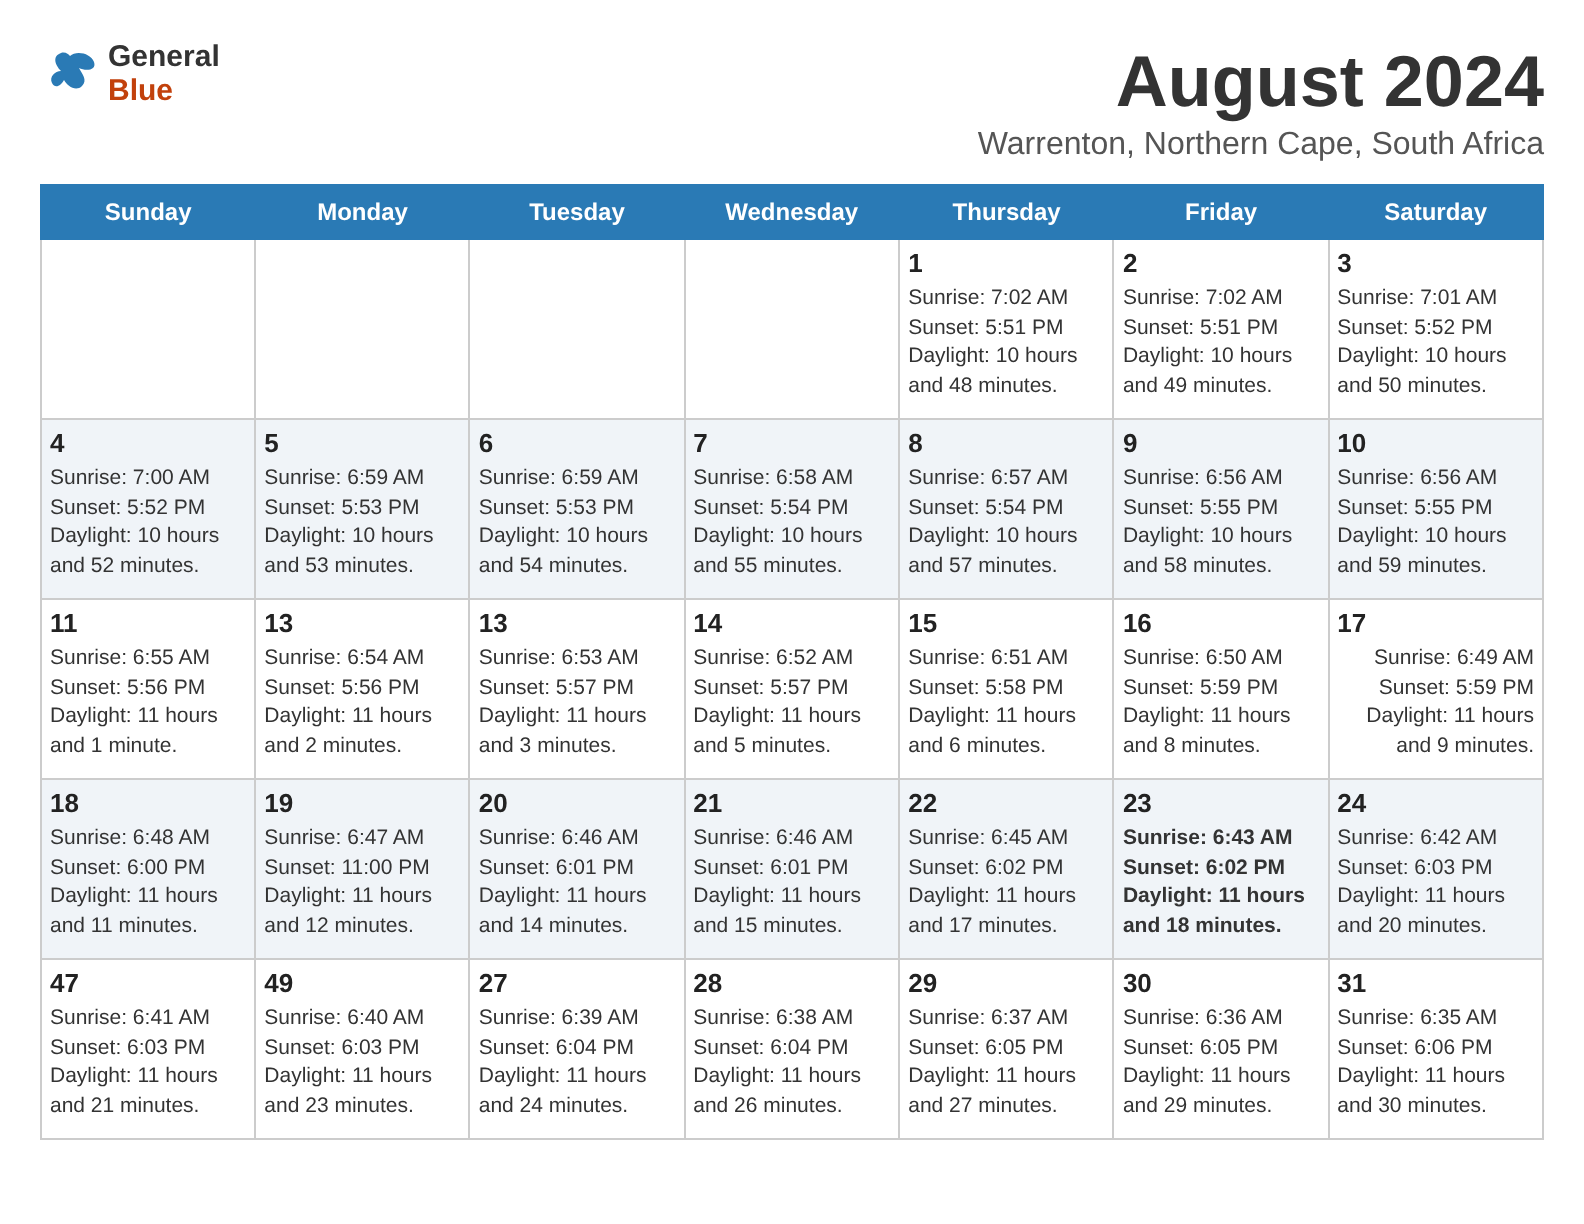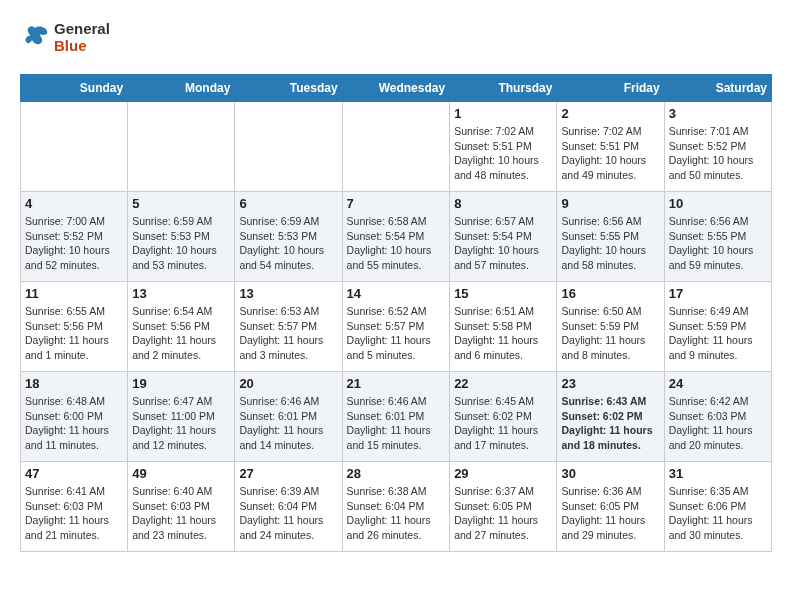--- a/index.html
+++ b/index.html
@@ -7,21 +7,21 @@
       font-family: Arial, sans-serif;
       background: #fff;
       width: 792px;
       min-height: 612px;
       padding: 20px;
     }
     .header-area {
       display: flex;
       align-items: flex-start;
       justify-content: space-between;
-      margin-bottom: 20px;
+      margin-bottom: 10px;
     }
     .logo {
       display: flex;
       align-items: center;
       gap: 4px;
     }
     .logo-bird {
       width: 30px;
       height: 30px;
     }
@@ -40,21 +40,21 @@
     }
     table {
       width: 100%;
       border-collapse: collapse;
       font-size: 11px;
     }
     th {
       background-color: #2a7ab5;
       color: #fff;
       padding: 6px 4px;
-      text-align: right;
+      text-align: center;
       font-size: 12px;
       font-weight: bold;
       border: 1px solid #2a7ab5;
     }
     td {
       border: 1px solid #ccc;
       vertical-align: top;
       padding: 4px;
       height: 90px;
       width: 108px;
@@ -86,20 +86,24 @@
 <div class="header-area">
   <div class="logo">
     <svg class="logo-bird" viewBox="0 0 40 40" xmlns="http://www.w3.org/2000/svg">
       <path d="M20 8 C24 4, 34 6, 36 12 C38 18, 30 18, 26 16 C28 20, 32 24, 28 28 C24 32, 18 28, 16 24 C14 28, 10 30, 8 26 C6 22, 10 18, 14 18 C10 14, 8 8, 14 6 C17 5, 19 7, 20 8Z" fill="#2a7ab5"></path>
     </svg>
     <div>
       <div style="font-size:15px;font-weight:bold;color:#333;">General</div>
       <div style="font-size:15px;font-weight:bold;color:#c2410c;">Blue</div>
     </div>
   </div>
+  <div class="title-area">
+    <div class="month-title">August 2024</div>
+    <div class="location-title">Warrenton, Northern Cape, South Africa</div>
+  </div>
 </div>
 
 <table>
   <thead>
     <tr>
     <th>Sunday</th>
         <th>Monday</th>
         <th>Tuesday</th>
         <th>Wednesday</th>
         <th>Thursday</th>
@@ -208,21 +212,21 @@
 Daylight: 11 hours and 6 minutes.</div>
         </td>
         <td>
           <div class="day-num">16</div>
           <div class="day-info" style="white-space: pre-line;">Sunrise: 6:50 AM
 Sunset: 5:59 PM
 Daylight: 11 hours and 8 minutes.</div>
         </td>
         <td>
           <div class="day-num">17</div>
-          <div class="day-info" style="white-space: pre-line;">Sunrise: 6:49 AM
+          <div class="day-info" style="white-space: pre-line; text-align: right;">Sunrise: 6:49 AM
 Sunset: 5:59 PM
 Daylight: 11 hours and 9 minutes.</div>
         </td>
       </tr>
       <tr>
         <td>
           <div class="day-num">18</div>
           <div class="day-info" style="white-space: pre-line;">Sunrise: 6:48 AM
 Sunset: 6:00 PM
 Daylight: 11 hours and 11 minutes.</div>

